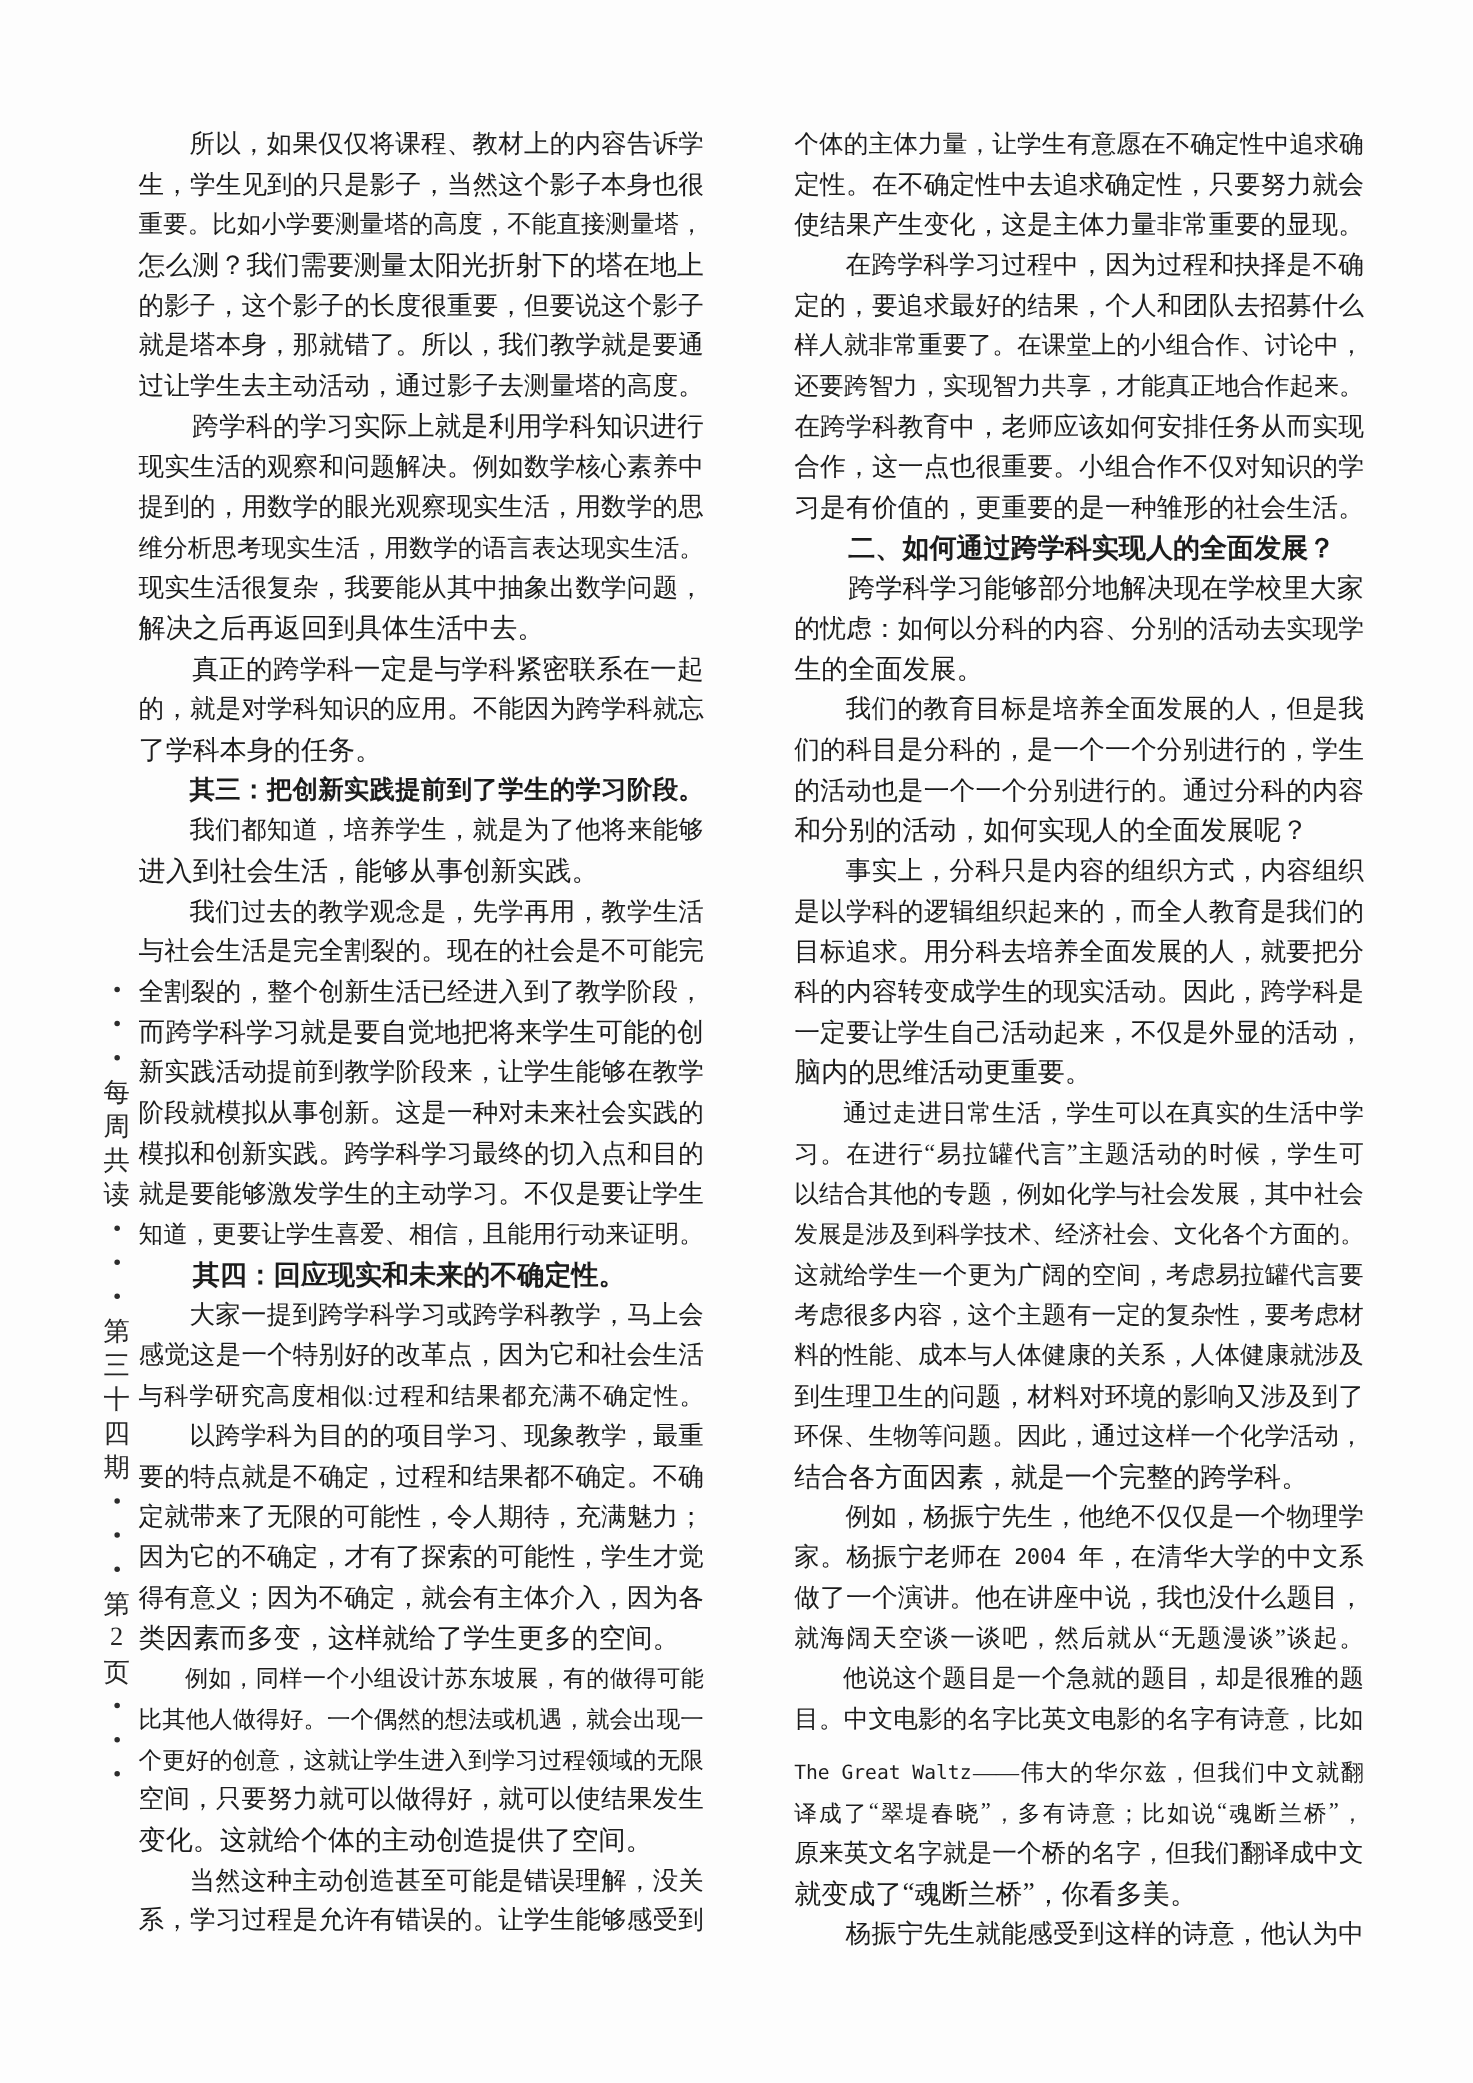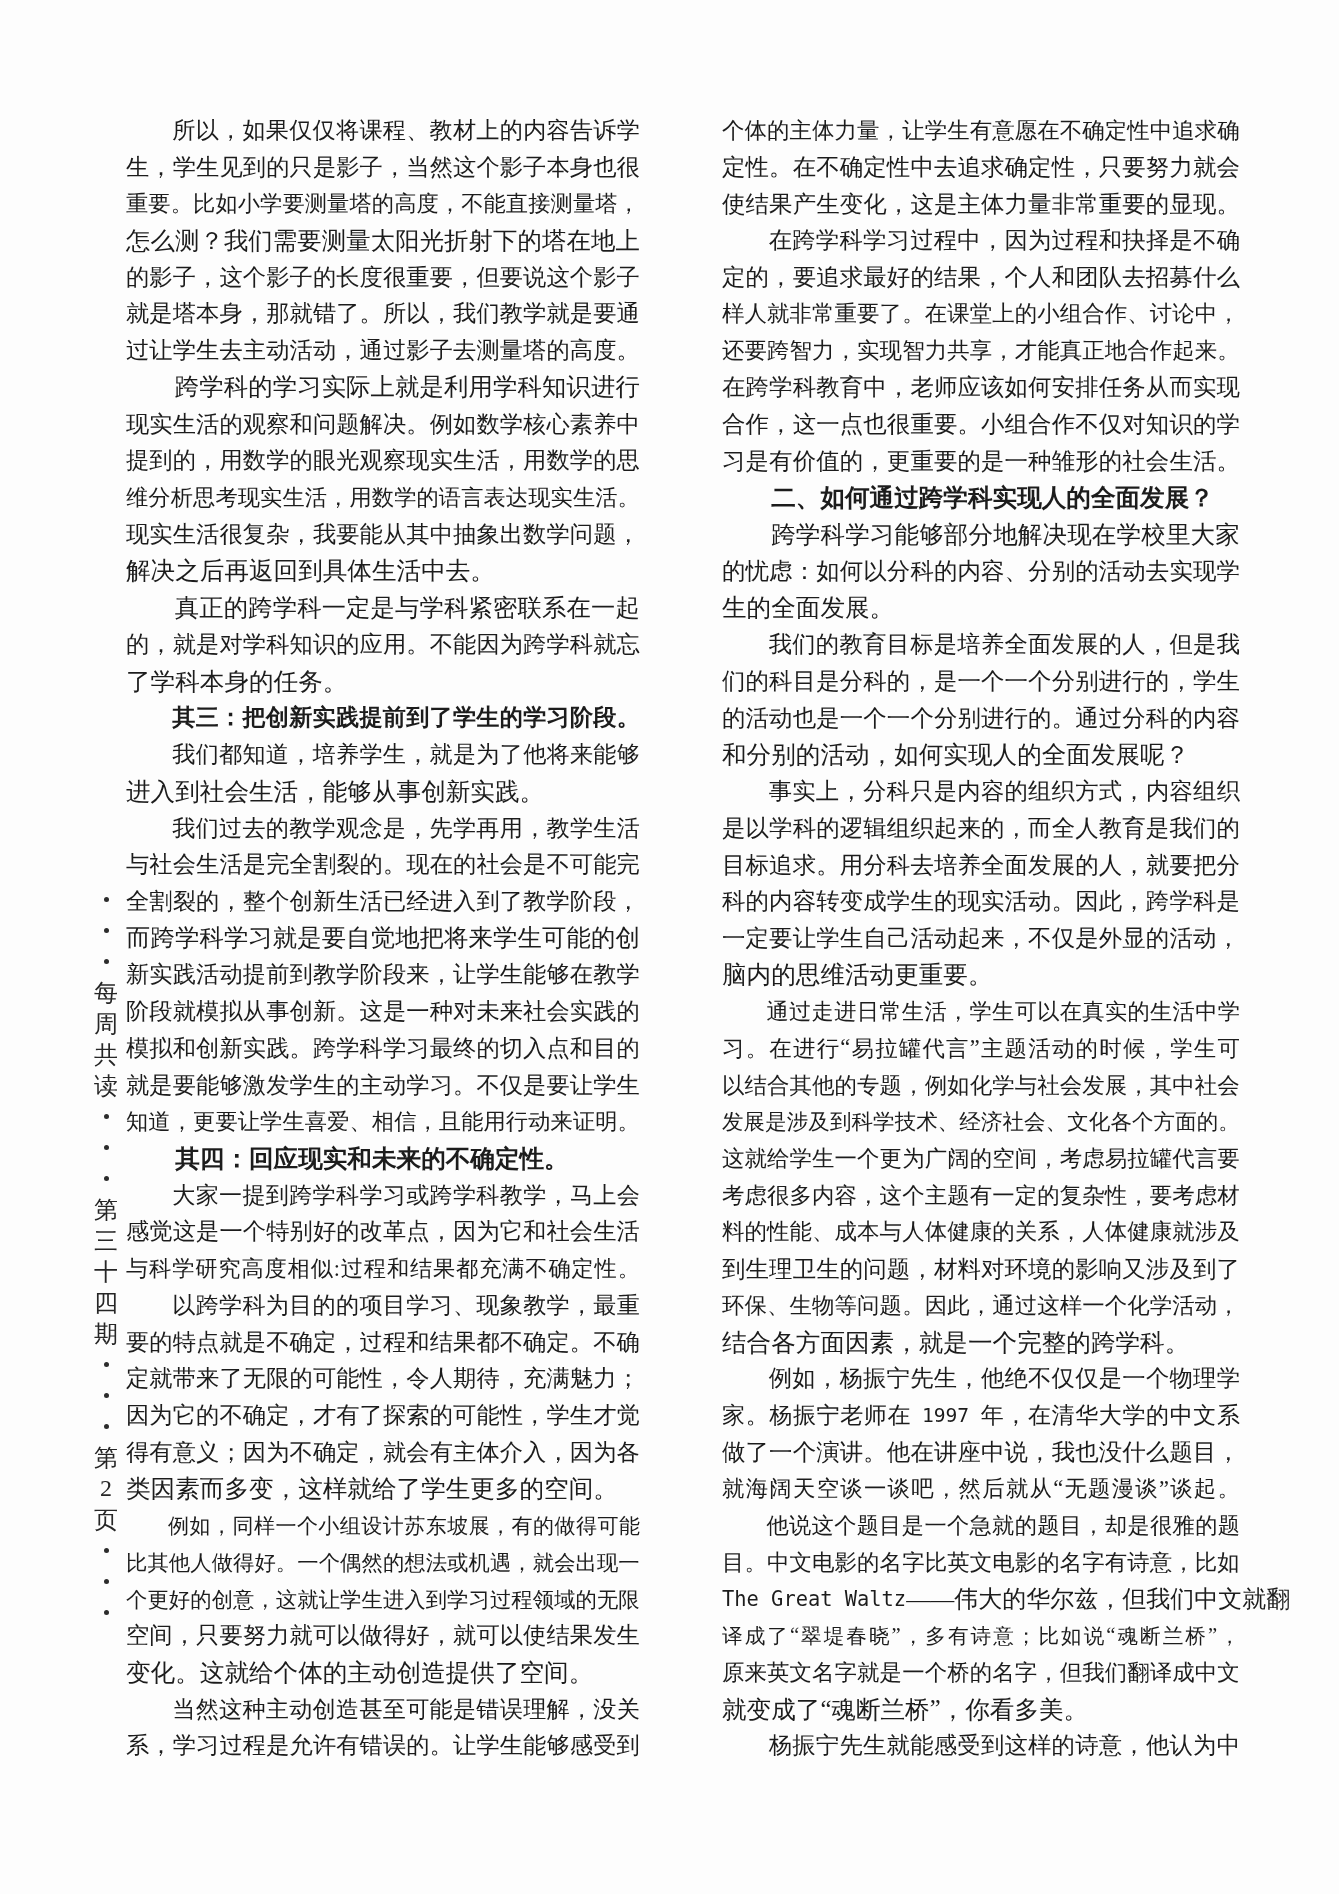--- a/index.html
+++ b/index.html
@@ -1952,21 +1952,21 @@
       <div class="line just" style="font-size: 23.06px;">
         <span>家</span>
         <span>。</span>
         <span>杨</span>
         <span>振</span>
         <span>宁</span>
         <span>老</span>
         <span>师</span>
         <span>在</span>
         <span class="sp">&nbsp;</span>
-        <span class="latin">1997</span>
+        <span class="latin">2004</span>
         <span class="sp">&nbsp;</span>
         <span>年</span>
         <span>，</span>
         <span>在</span>
         <span>清</span>
         <span>华</span>
         <span>大</span>
         <span>学</span>
         <span>的</span>
         <span>中</span>
@@ -2063,21 +2063,21 @@
         <span>的</span>
         <span>名</span>
         <span>字</span>
         <span>有</span>
         <span>诗</span>
         <span>意</span>
         <span>，</span>
         <span>比</span>
         <span>如</span>
       </div>
-      <div class="line just" style="font-size: 24px;">
+      <div class="line just" style="font-size: 21px; margin-top: 12px;">
         <span class="latin">The Great Waltz</span>
         <span>——</span>
         <span>伟</span>
         <span>大</span>
         <span>的</span>
         <span>华</span>
         <span>尔</span>
         <span>兹</span>
         <span>，</span>
         <span>但</span>

